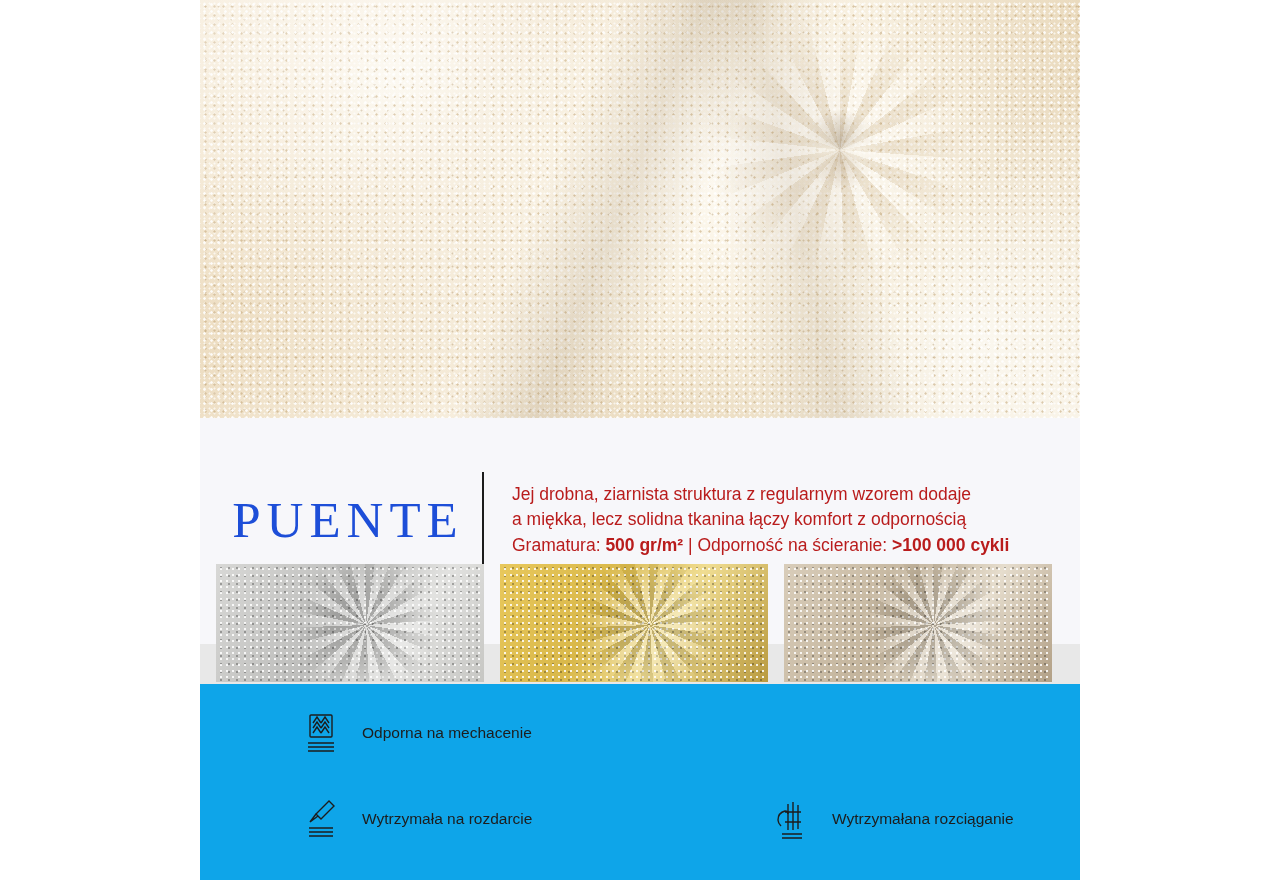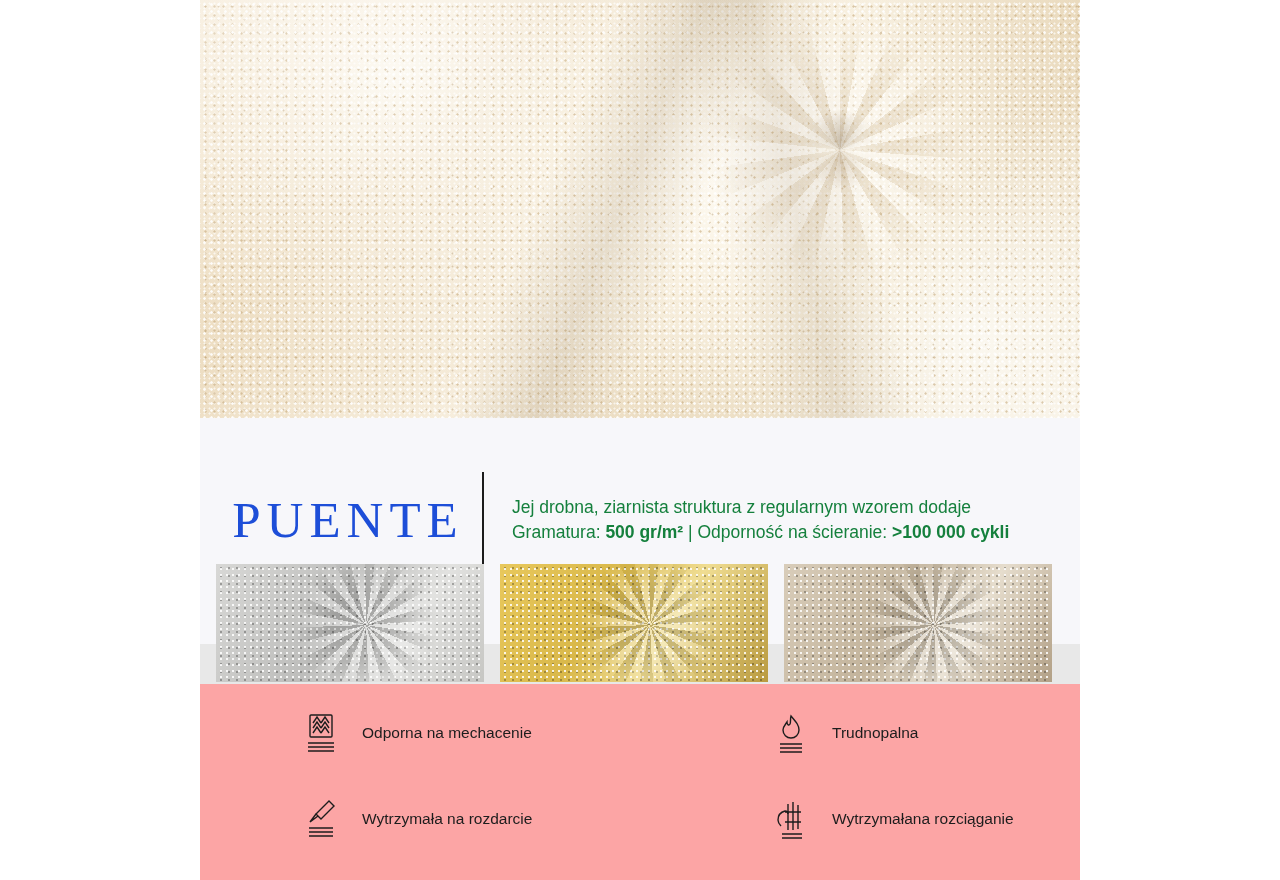--- a/index.html
+++ b/index.html
@@ -130,21 +130,21 @@
     width: 2px;
     height: 96px;
     background: #1b1b1b;
     flex: none;
     margin-right: 28px;
   }
   .desc {
     flex: 1;
     font-size: 17.5px;
     line-height: 1.45;
-    color: #15803d;
+    color: #b91c1c;
     padding-right: 24px;
   }
   .desc p { margin: 0; }
   .spec { margin-top: 2px; }
   .spec b { font-weight: bold; }
 
   
   .swatches {
     position: absolute;
     left: 0;
@@ -192,21 +192,21 @@
   #swatch-yellow { left: 300px; background: linear-gradient(120deg,#e8c85c 0%, #d9b84a 38%, #f0dd92 62%, #b99a3f 100%); }
   #swatch-beige { left: 584px; background: linear-gradient(120deg,#d9cdba 0%, #c3b49c 42%, #e6ddcd 66%, #b2a086 100%); }
 
   
   .features {
     position: absolute;
     left: 0;
     top: 684px;
     width: 880px;
     height: 196px;
-    background: #fca5a5;
+    background: #0ea5e9;
   }
   .feat {
     position: absolute;
     display: flex;
     align-items: center;
     gap: 20px;
   }
   .feat .ico {
     width: 42px;
     height: 46px;
@@ -236,20 +236,21 @@
       <div class="hero-swirl"></div>
       <div class="hero-swirl2"></div>
       <div class="hero-fold"></div>
     </div>
 
     <div class="info">
       <div class="brand">PUENTE</div>
       <div class="divider"></div>
       <div class="desc">
         <p>Jej drobna, ziarnista struktura z regularnym wzorem dodaje</p>
+        <p>a miękka, lecz solidna tkanina łączy komfort z odpornością</p>
         <p class="spec">
           <span>Gramatura:</span>
           <b>500 gr/m²</b>
           <span>|</span>
           <span>Odporność na ścieranie:</span>
           <b>&gt;100 000 cykli</b>
         </p>
       </div>
     </div>
 
@@ -277,29 +278,20 @@
             <rect x="6" y="3" width="22" height="22" rx="1"></rect>
             <path d="M9 21l4-6 4 6M17 21l4-6 4 6"></path>
             <path d="M9 16l4-6 4 6M17 16l4-6 4 6"></path>
             <path d="M9 11l4-6 4 6M17 11l4-6 4 6"></path>
             <path d="M4 31h26M4 35h26M4 39h26"></path>
           </svg>
         </span>
         <span class="lbl">Odporna na mechacenie</span>
       </div>
 
-      <div class="feat" id="feat-1">
-        <span class="ico">
-          <svg width="34" height="42" viewBox="0 0 34 42" fill="none" stroke="#1d1d1d" stroke-width="1.4">
-            <path d="M17 4c5 6 8 9 8 14a8 8 0 0 1-16 0c0-3 2-5 4-8 0 3 2 4 3 2 1-2 0-5 1-8z"></path>
-            <path d="M6 32h22M6 36h22M6 40h22"></path>
-          </svg>
-        </span>
-        <span class="lbl">Trudnopalna</span>
-      </div>
 
       <div class="feat" id="feat-2">
         <span class="ico">
           <svg width="34" height="42" viewBox="0 0 34 42" fill="none" stroke="#1d1d1d" stroke-width="1.4">
             <path d="M25 3l5 5-13 13-5-5z"></path>
             <path d="M12 16l-6 8 8-6"></path>
             <path d="M5 30h24M5 34h24M5 38h24"></path>
           </svg>
         </span>
         <span class="lbl">Wytrzymała na rozdarcie</span>

